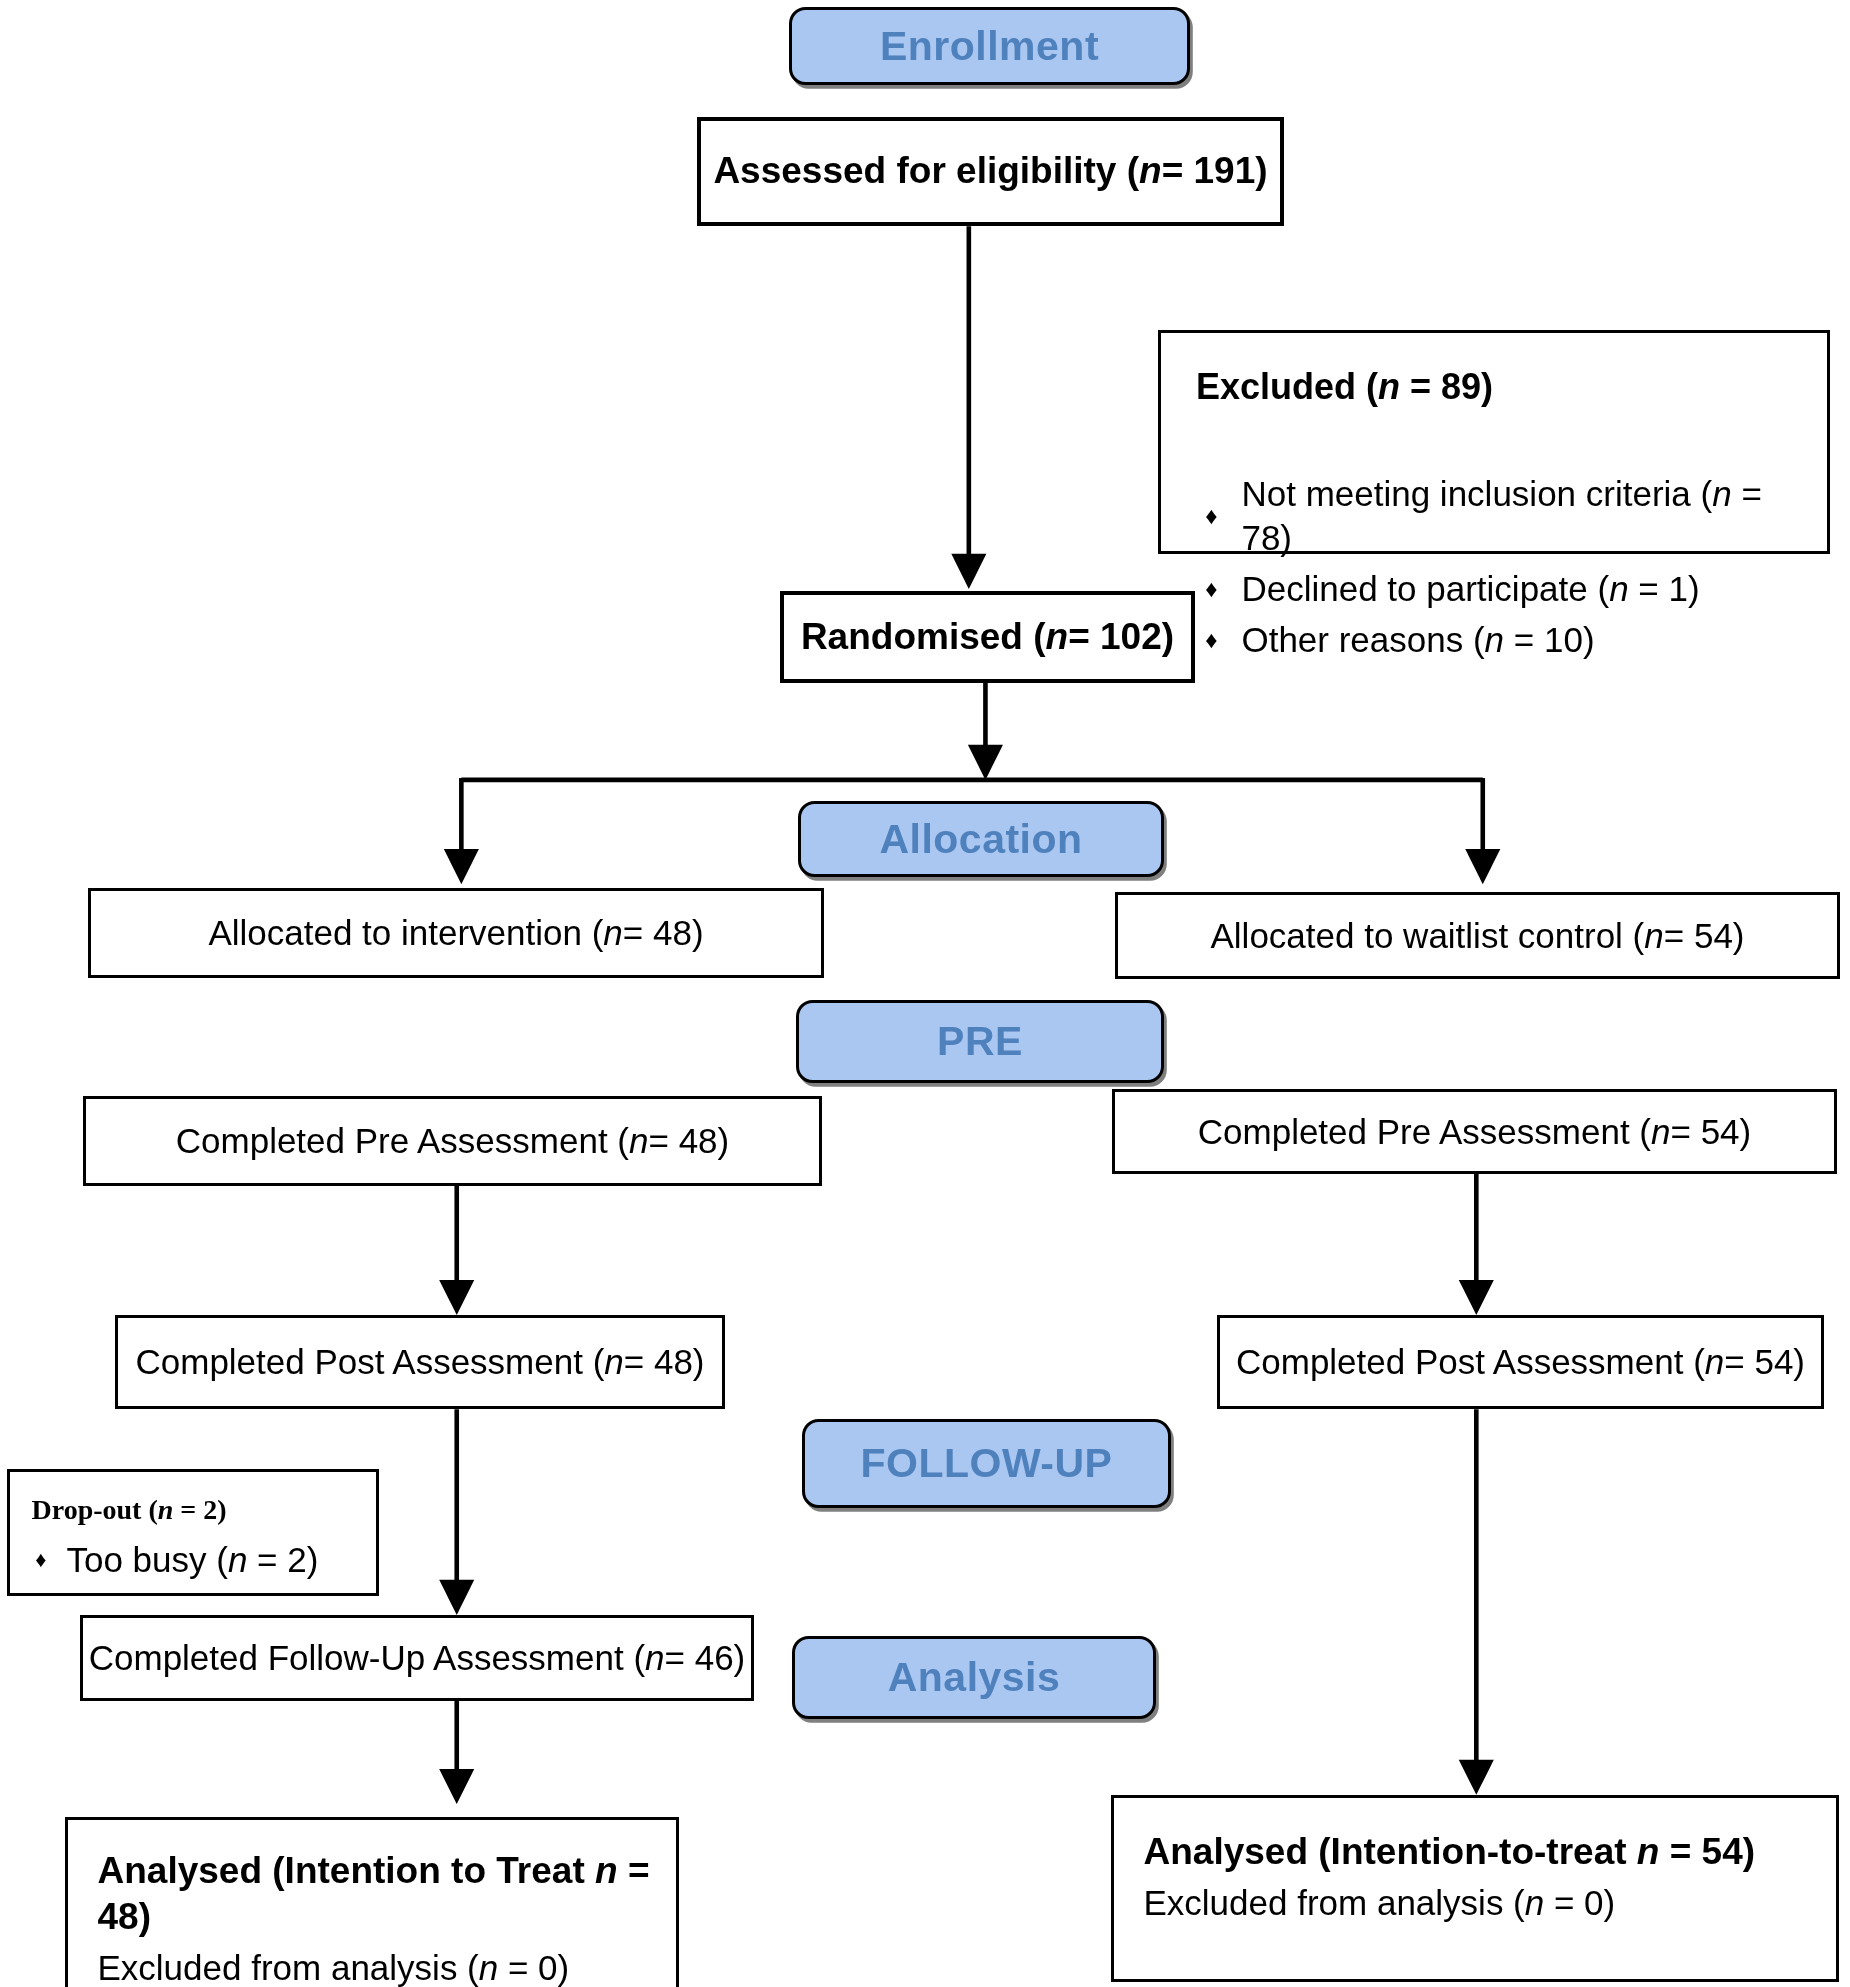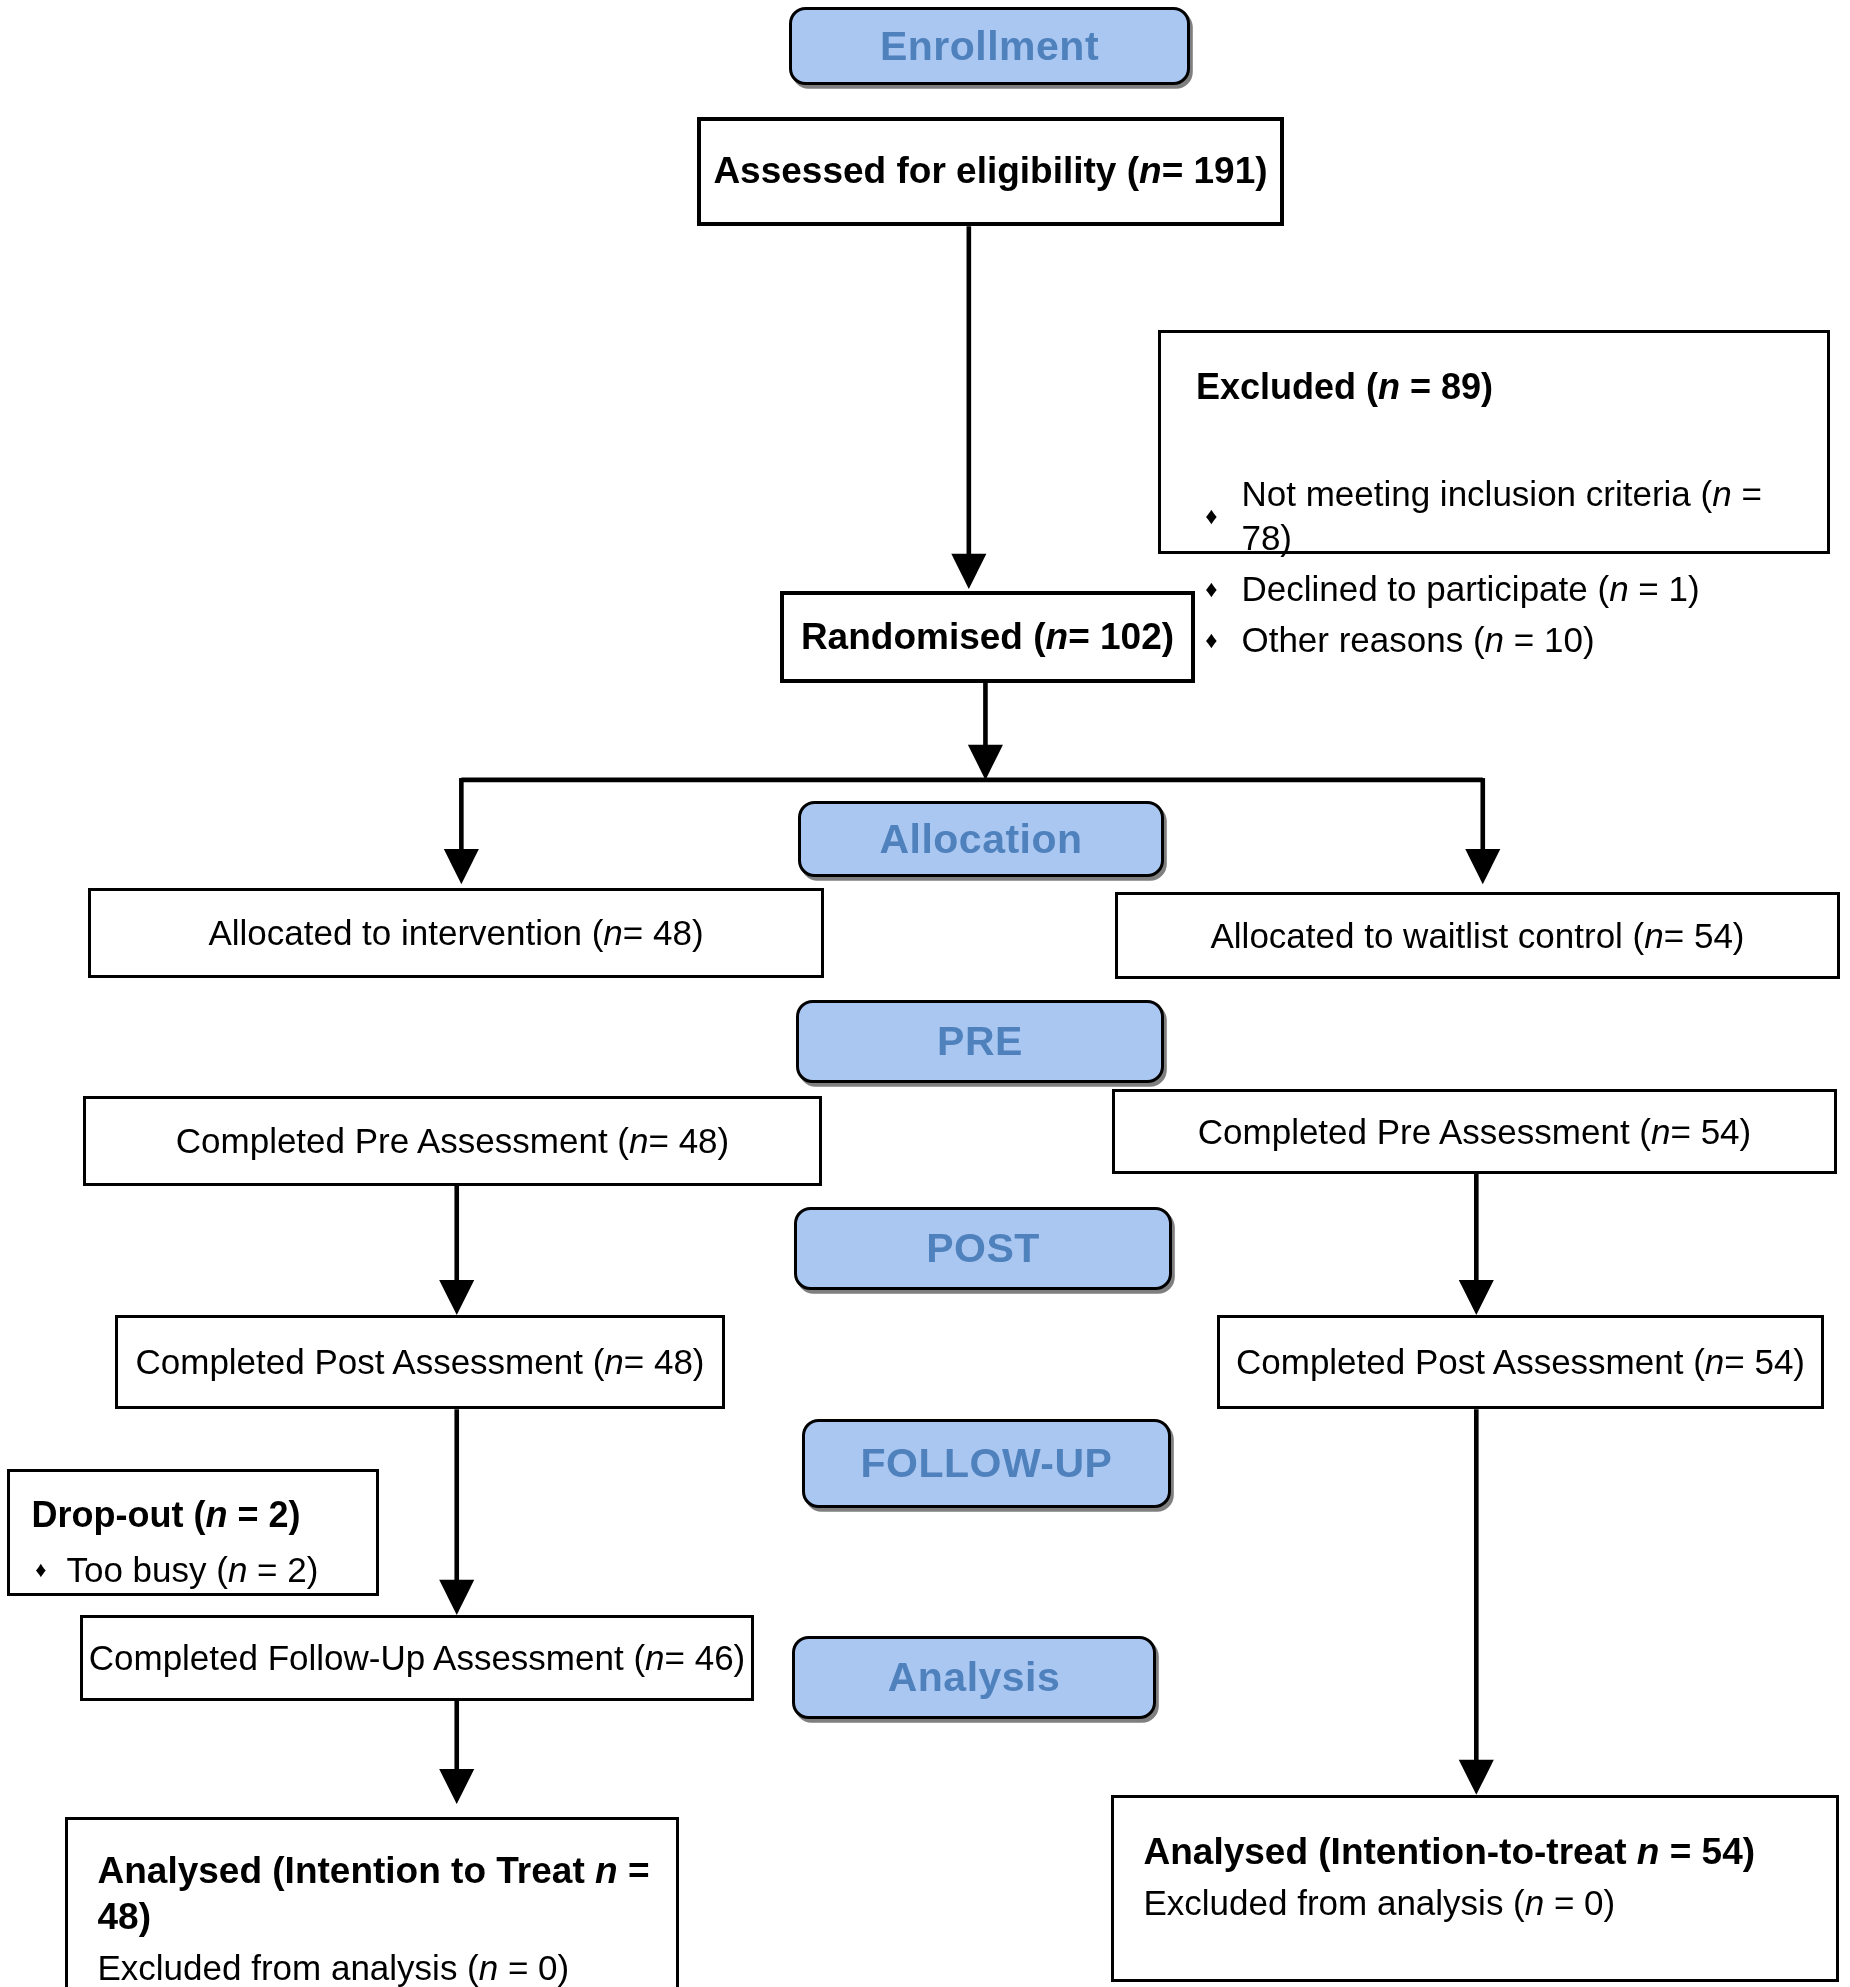--- a/index.html
+++ b/index.html
@@ -92,21 +92,21 @@
   #excluded{left:1158px;top:330px;width:672px;height:224px;padding:31px 18.5px 0 35px;gap:48px;}
   #excluded .node-title{font-size:36px;}
   #randomised{left:780px;top:591px;width:415px;height:92px;font-size:37px;}
   #alloc-int{left:88px;top:888px;width:736px;height:90px;}
   #alloc-ctl{left:1115px;top:892px;width:725px;height:87px;}
   #pre-int{left:83px;top:1096px;width:739px;height:90px;}
   #pre-ctl{left:1112px;top:1089px;width:725px;height:85px;}
   #post-int{left:115px;top:1315px;width:610px;height:94px;}
   #post-ctl{left:1217px;top:1315px;width:607px;height:94px;}
   #dropout{left:6.5px;top:1469px;width:372px;height:127px;padding:20px 9.2px 0 22px;}
-  #dropout .node-title{font-size:36px;}
+  #dropout .node-title{font-size:28px;font-family:Liberation Serif, serif;}
   #dropout .bullets li{margin-top:3.7px;gap:20px;}
   #dropout .bullets .glyph{padding-left:3.7px;font-size:22px;}
   #fu-int{left:80px;top:1615px;width:674px;height:86px;}
   #an-int{left:65px;top:1804px;width:614px;height:175px;padding:28px 9.2px 0 29.5px;margin-top:13px;}
   #an-ctl{left:1111px;top:1795px;width:728px;height:187px;padding:31px 9.2px 0 29.5px;}
   #an-int .node-title,#an-ctl .node-title{font-size:37px;}
 </style>
 </head>
 <body>
 
@@ -140,21 +140,20 @@
     <line x1="495" y1="1843" x2="495" y2="1919" stroke="#000" stroke-width="5"></line>
     <polygon points="476,1917 514,1917 495,1955" fill="#000"></polygon>
 
     <line x1="1600" y1="1527" x2="1600" y2="1909" stroke="#000" stroke-width="5"></line>
     <polygon points="1581,1907 1619,1907 1600,1945" fill="#000"></polygon>
   </svg>
 
   <div class="badge" id="badge-enroll">Enrollment</div>
   <div class="badge" id="badge-alloc">Allocation</div>
   <div class="badge" id="badge-pre">PRE</div>
-  <div class="badge" id="badge-post">POST</div>
   <div class="badge" id="badge-fu">FOLLOW-UP</div>
   <div class="badge" id="badge-an">Analysis</div>
 
   <div class="box thick bold" id="assessed">Assessed for eligibility (<i>n</i> = 191)</div>
 
   <div class="box left-align" id="excluded">
     <div class="node-title bold">Excluded (<i>n</i> = 89)</div>
     <ul class="bullets">
       <li>
         <span class="glyph">♦</span>

